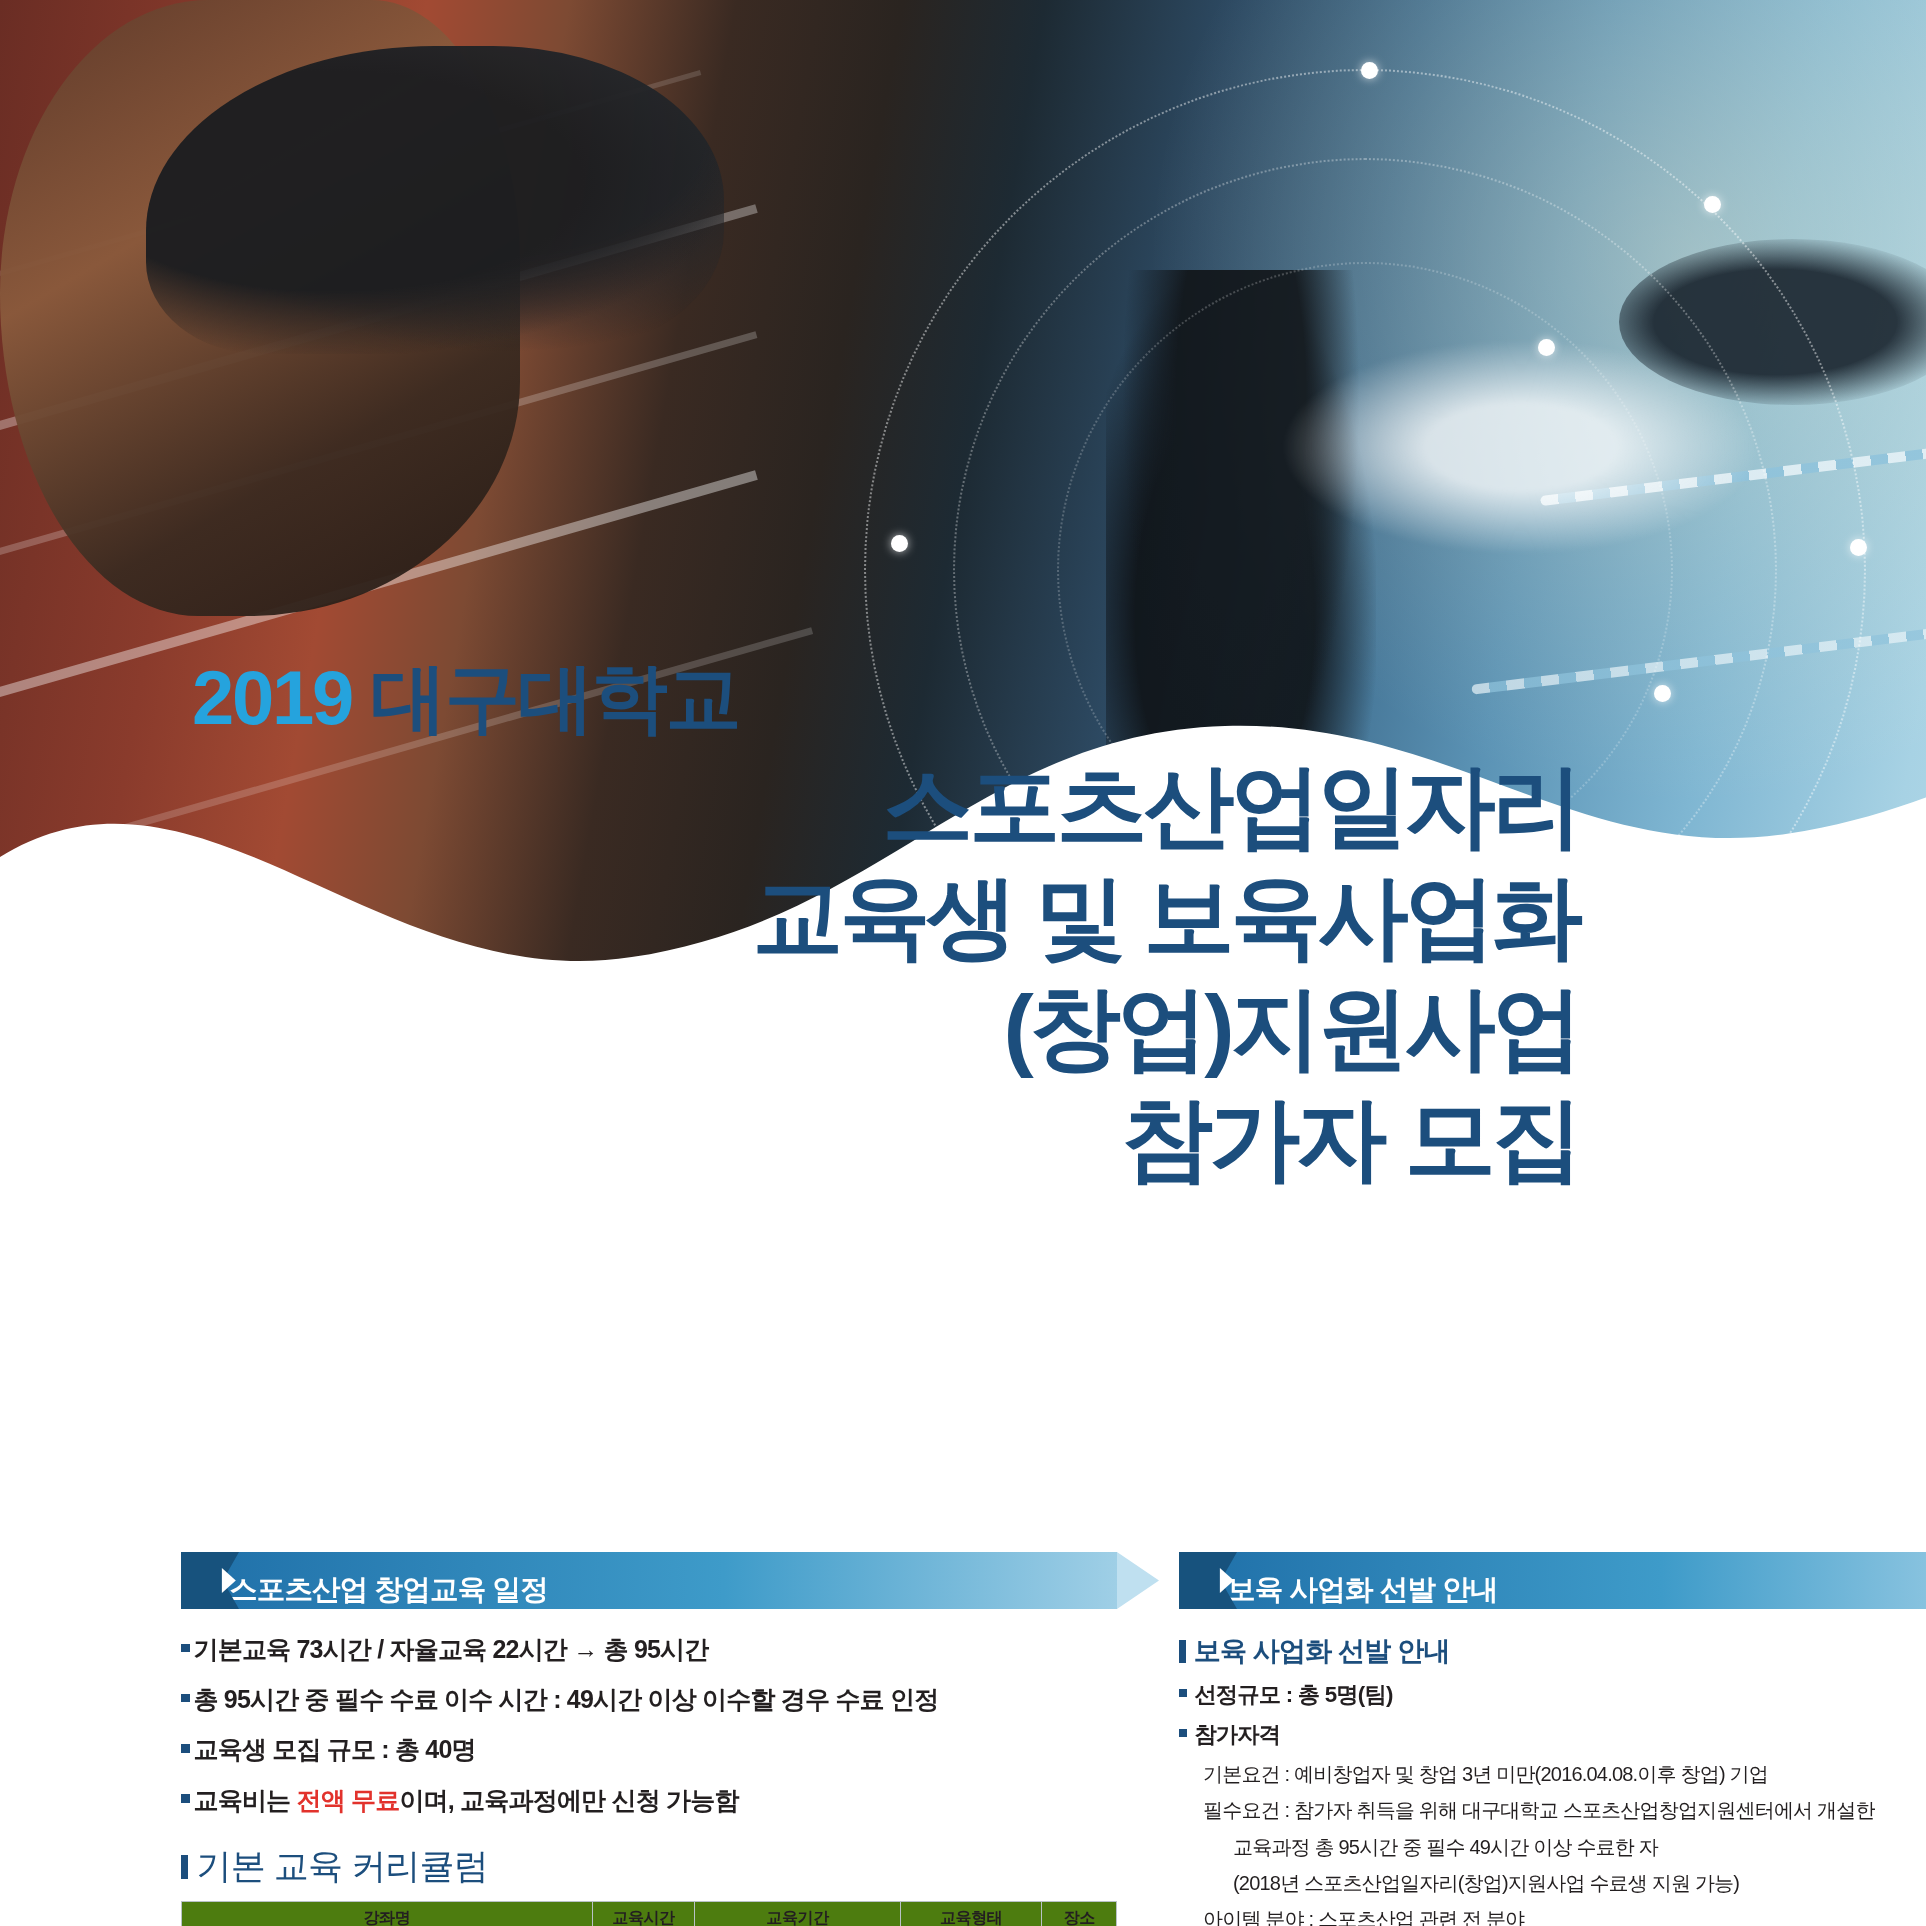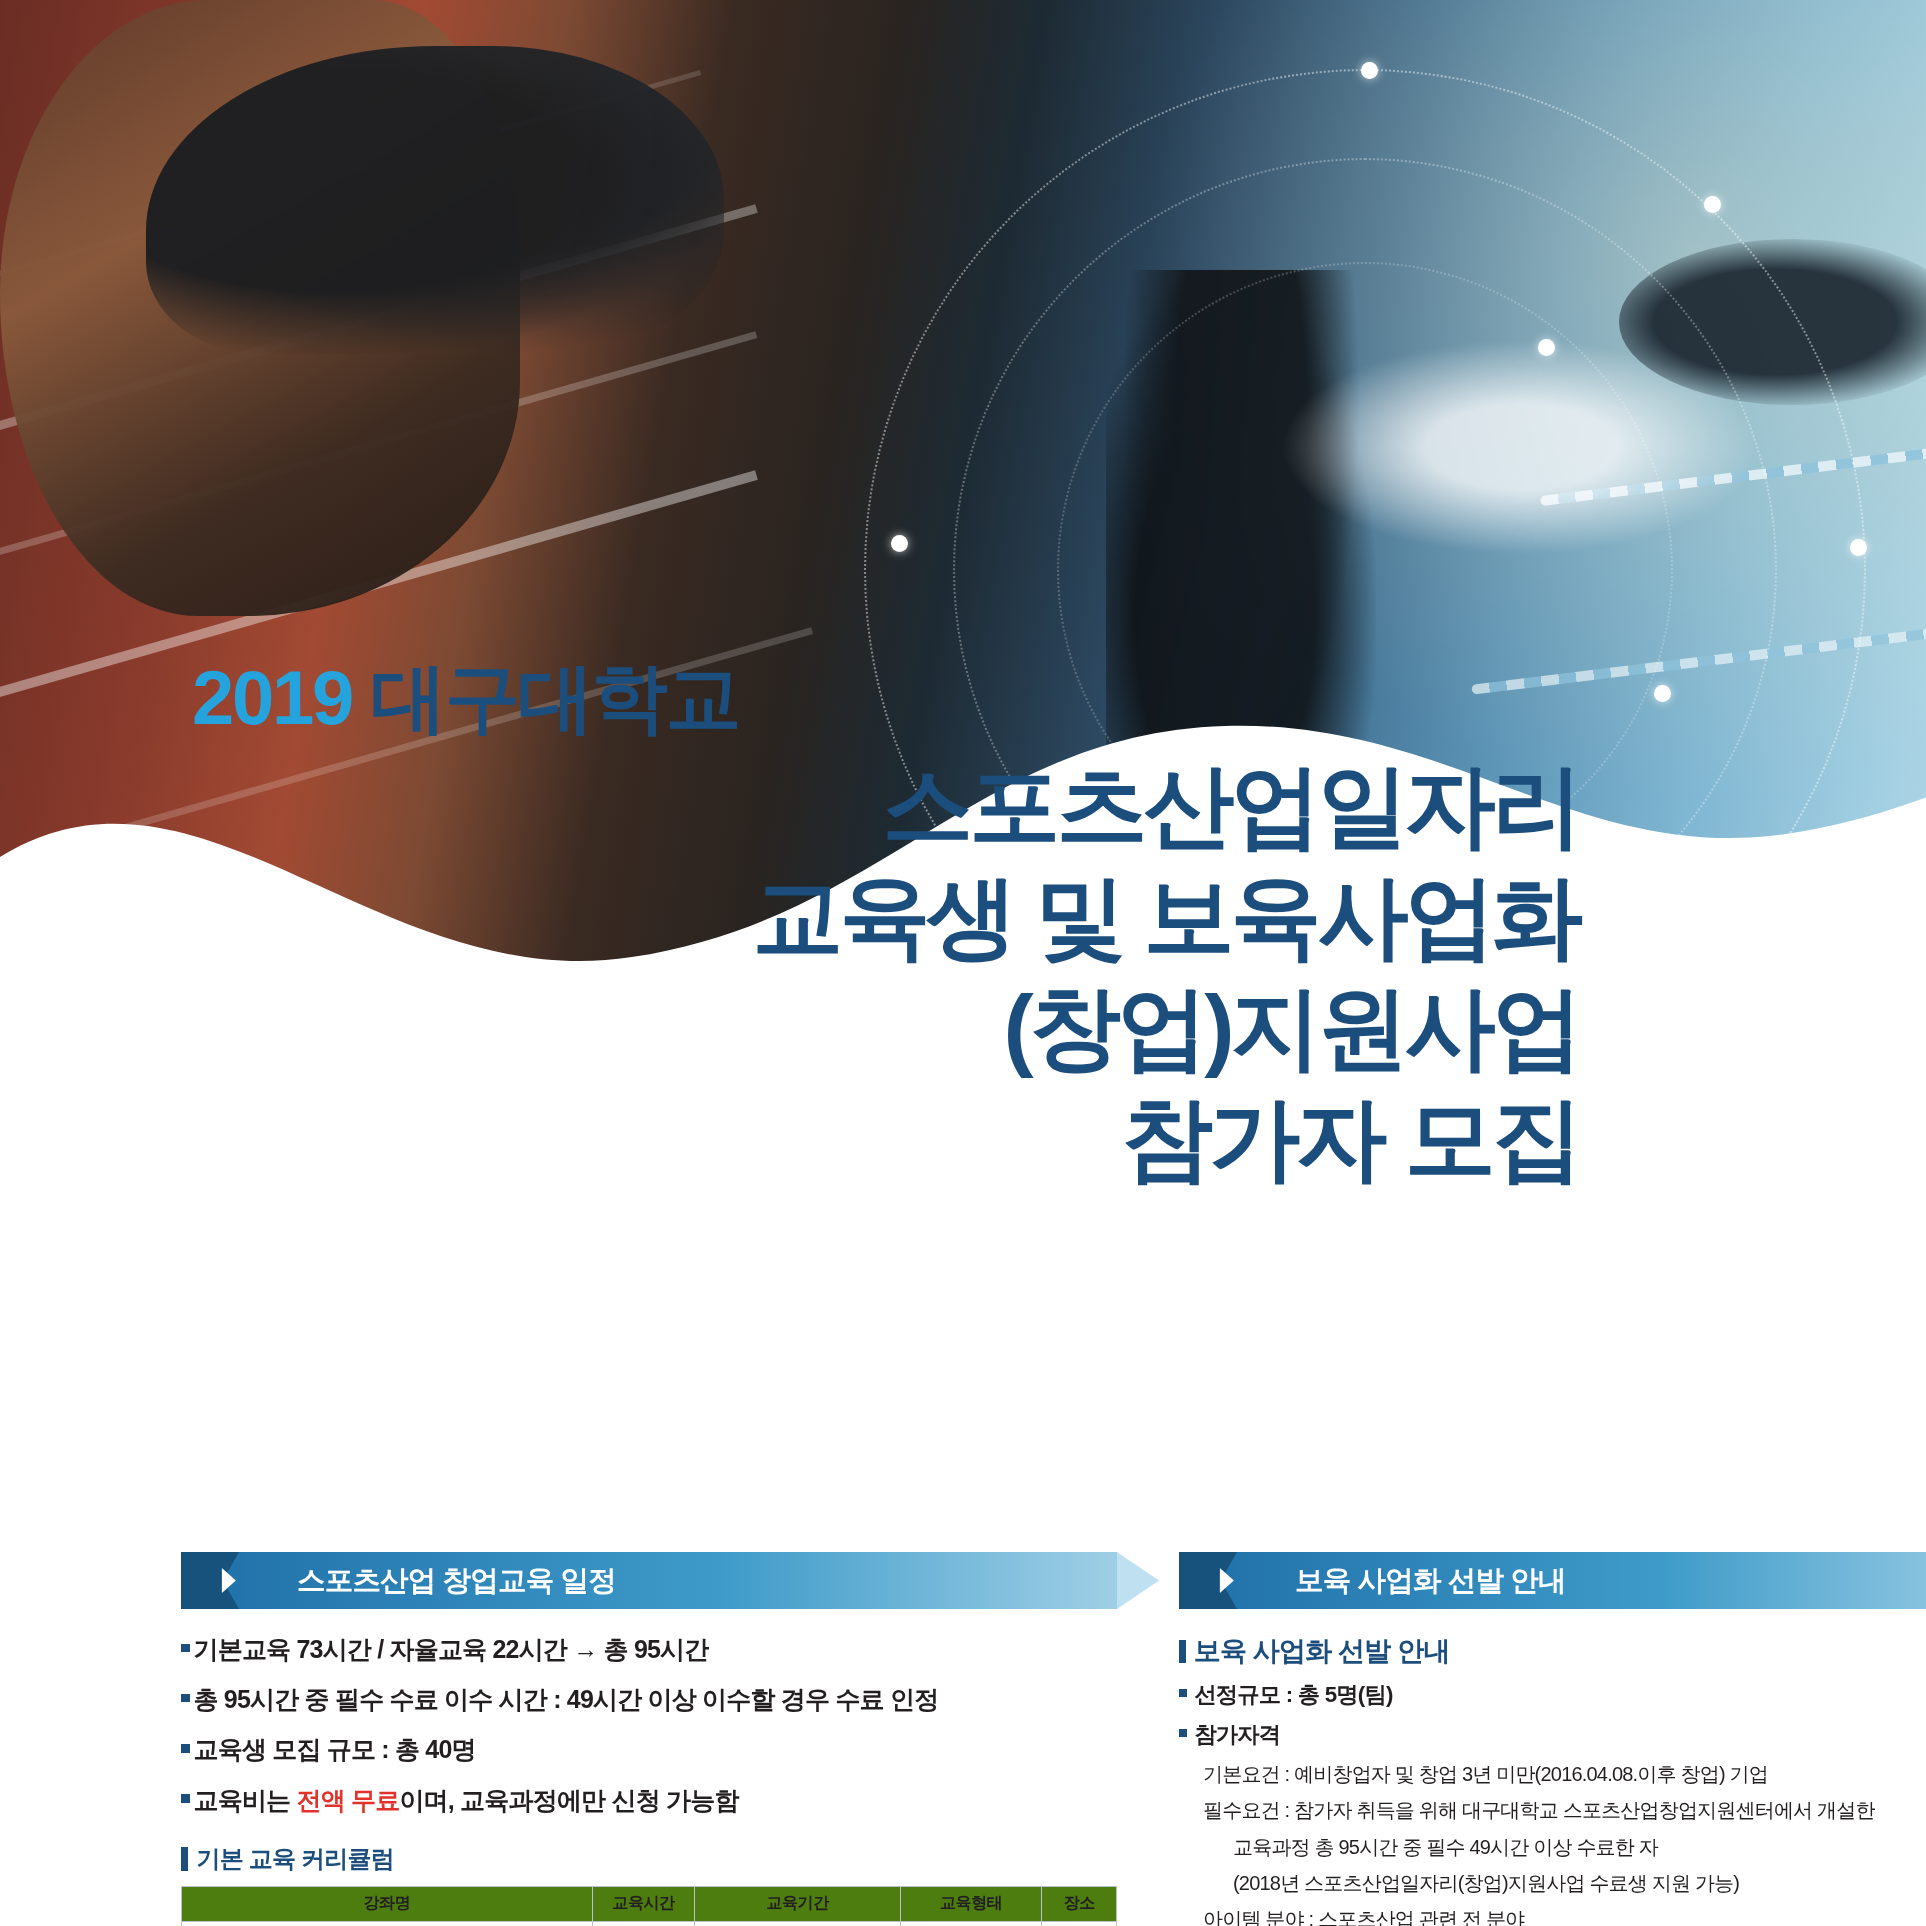--- a/index.html
+++ b/index.html
@@ -135,22 +135,22 @@
 
   
   .cols { position:absolute; left: 0; top: 1552px; width: 2166px; }
   .col-left  { position:absolute; left: 181px;  top:0; width: 936px; }
   .col-right { position:absolute; left: 1179px; top:0; width: 832px; }
 
   .ribbon {
     position: relative;
     height: 57px;
     background: linear-gradient(90deg,#1f6fa8 0%, #3e9bc9 58%, #9fcfe6 100%);
-    display:flex; align-items:center;
-    padding-left: 116px;
+    display:flex; align-items:flex-end;
+    padding-left: 48px;
     color:#fff; font-size: 28.5px; font-weight: 700; letter-spacing:-0.8px;
   }
   .ribbon::before {
     content:""; position:absolute; left:0; top:0; width:58px; height:57px;
     background:#17527d;
     clip-path: polygon(0 0, 100% 0, 72% 50%, 100% 100%, 0 100%);
   }
   .ribbon::after {
     content:""; position:absolute; right:-42px; top:0; width:42px; height:57px;
     background: #bfe0f0;
@@ -166,21 +166,21 @@
     font-size: 25px; font-weight: 700; color:#231f20; letter-spacing:-0.8px;
     margin-bottom: 17.7px; line-height:1.3;
   }
   .sq {
     width: 8.5px; height: 8.5px; background:#1c4e7d; margin-top: 10.8px; flex:none;
   }
   .b-line .free { color:#e2322c; }
 
   .subhead {
     display:flex; align-items:center; gap:8.5px;
-    font-size: 24px; font-weight:700; color:#1c4e7d; letter-spacing:-0.8px;
+    font-size: 35px; font-weight:400; color:#1c4e7d; letter-spacing:-0.8px;
     margin: 27px 0 10.8px;
   }
   .subhead .bar { width: 7px; height: 24px; background:#1c4e7d; flex:none; }
 
   table.tbl {
     width: 100%;
     border-collapse: collapse;
     font-size: 16px;
     color:#231f20;
   }

